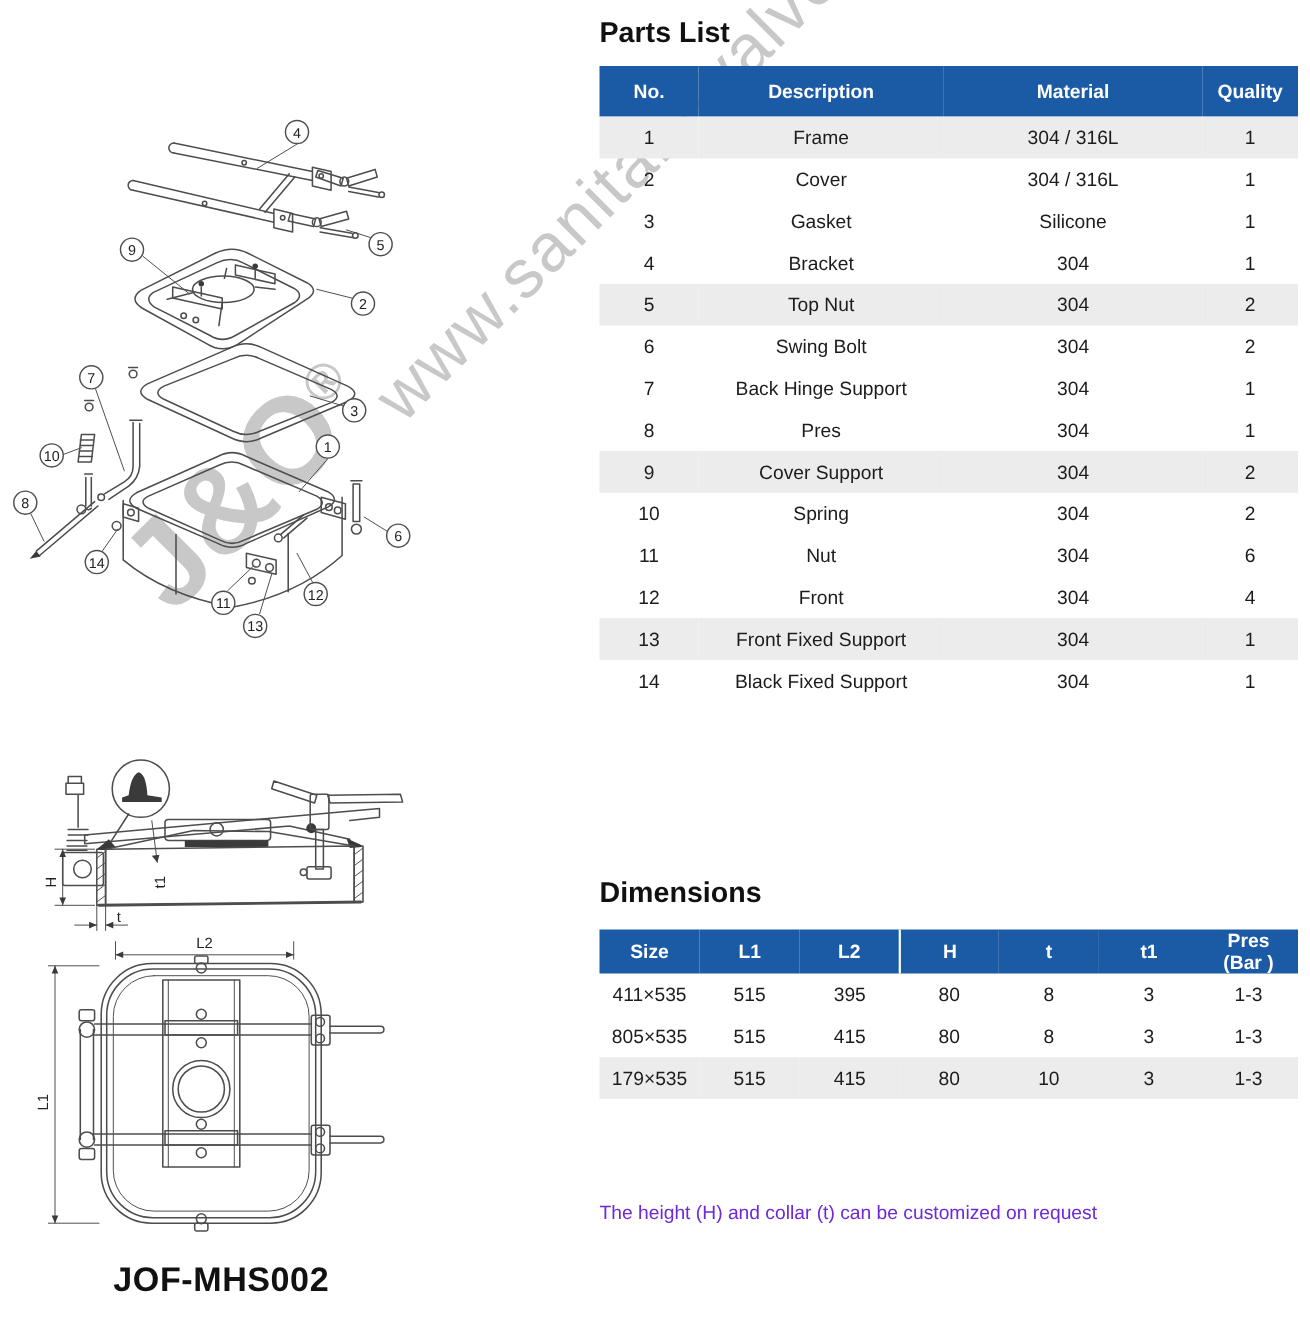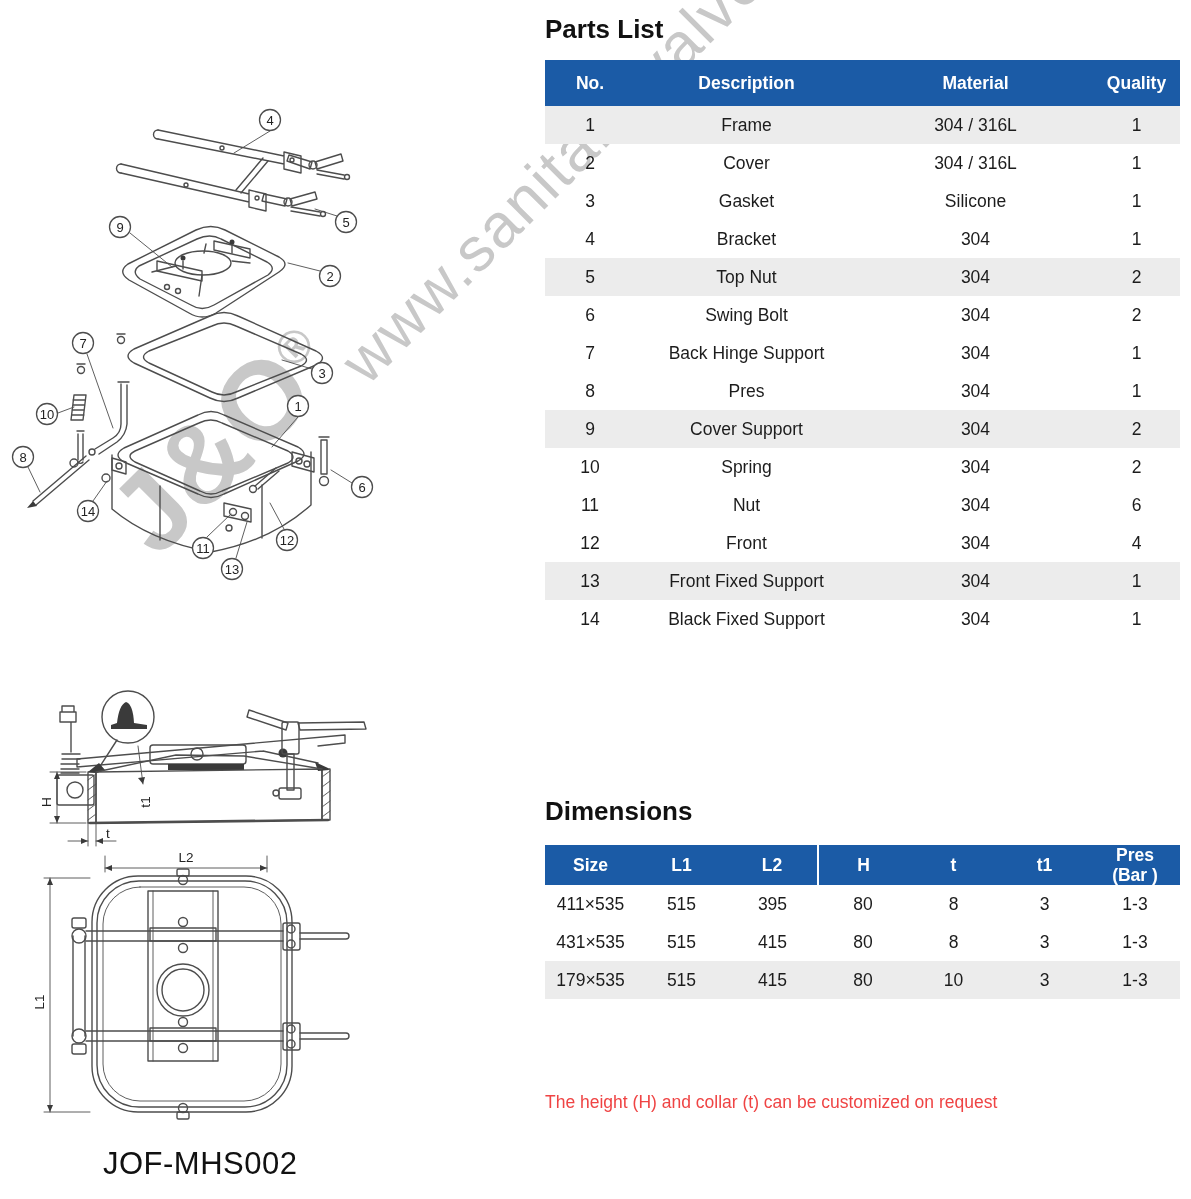--- a/index.html
+++ b/index.html
@@ -20,22 +20,22 @@
   table.data{position:absolute;z-index:1;left:545px;border-collapse:collapse;table-layout:fixed;
              width:635px;font-size:17.5px;}
   table.parts{top:60px;}
   table.dims{top:845px;}
   .data th{background:#1b5ba6;color:#fff;font-weight:700;text-align:center;padding:0;}
   .parts th{height:46px;}
   .dims th{height:36px;line-height:1.15;}
   .data td{height:38px;text-align:center;padding:0;}
   tr.stripe td{background:#ececec;}
   .dims th.div{border-left:2px solid #ffffff;}
-  .note{position:absolute;z-index:1;left:545px;top:1092px;font-size:17.5px;color:#ef4444;}
-  .model{position:absolute;z-index:1;left:103px;top:1146px;font-size:31px;font-weight:400;
+  .note{position:absolute;z-index:1;left:545px;top:1092px;font-size:17.5px;color:#6d28d9;}
+  .model{position:absolute;z-index:1;left:103px;top:1146px;font-size:31px;font-weight:700;
          letter-spacing:.5px;color:#111;}
   
   svg.art{position:absolute;z-index:1;}
   .la{stroke:#4d4d4d;fill:none;stroke-width:1.4;stroke-linecap:round;stroke-linejoin:round;}
   .thin{stroke-width:0.9;}
   .laf{fill:#3a3a3a;stroke:none;}
   .callout circle{fill:#ffffff;stroke:#4d4d4d;stroke-width:1.3;}
   .callout text{fill:#222;font-size:13px;text-anchor:middle;font-family:"Liberation Sans",sans-serif;}
   .dimlabel{fill:#222;font-size:13.5px;text-anchor:middle;font-family:"Liberation Sans",sans-serif;}
 </style>
@@ -401,21 +401,21 @@
       <tr>
           <td>411×535</td>
           <td>515</td>
           <td>395</td>
           <td>80</td>
           <td>8</td>
           <td>3</td>
           <td>1-3</td>
         </tr>
       <tr>
-          <td>431×535</td>
+          <td>805×535</td>
           <td>515</td>
           <td>415</td>
           <td>80</td>
           <td>8</td>
           <td>3</td>
           <td>1-3</td>
         </tr>
       <tr class="stripe">
           <td>179×535</td>
           <td>515</td>

